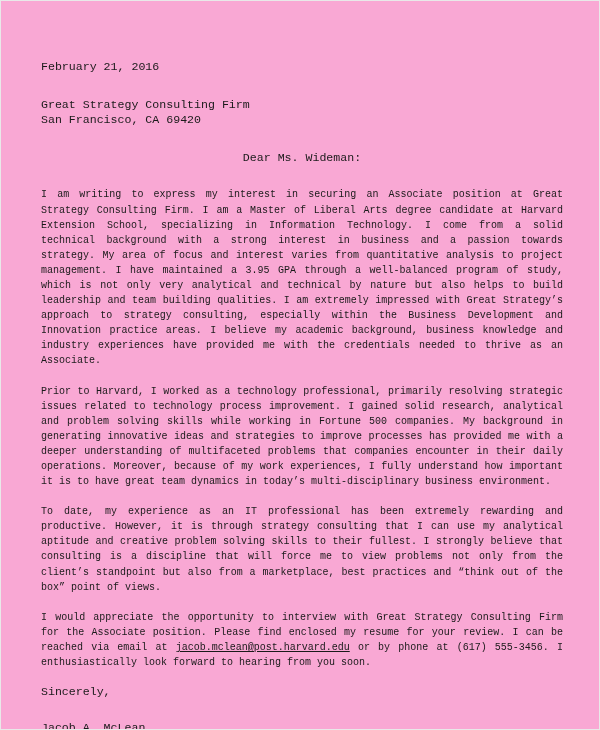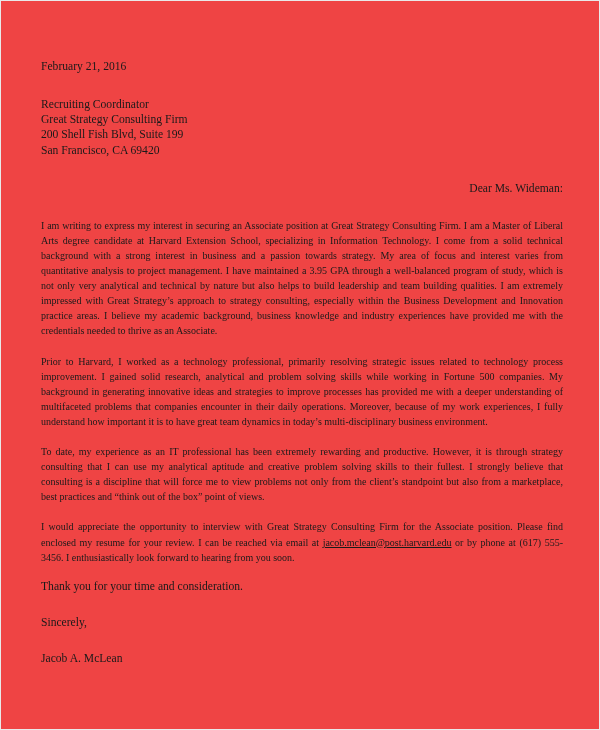--- a/index.html
+++ b/index.html
@@ -4,25 +4,25 @@
 <style>
   html, body {
     margin: 0;
     padding: 0;
     background: #ffffff;
   }
   .page {
     position: relative;
     width: 600px;
     height: 730px;
-    background: #ef4444;
+    background: #f9a8d4;
     border: 1px solid #e9e9e9;
     box-sizing: border-box;
     overflow: hidden;
-    font-family: Liberation Serif, serif;
+    font-family: Liberation Mono, monospace;
     color: #1a1a1a;
   }
   .letter {
     position: absolute;
     left: 40px;
     top: 58px;
     width: 522px;
   }
   .date-line {
     font-size: 11.6px;
@@ -37,21 +37,21 @@
     font-size: 11.6px;
     line-height: 15.2px;
     margin: 0;
     text-align: left;
     white-space: nowrap;
   }
   .salutation {
     font-size: 11.6px;
     line-height: 15px;
     margin: 0 0 22px 0;
-    text-align: right;
+    text-align: center;
   }
   .body-par {
     font-size: 10px;
     line-height: 15.1px;
     margin: 0 0 15px 0;
     text-align: justify;
     text-justify: inter-word;
     hyphens: none;
   }
   .body-par:last-of-type {
@@ -77,34 +77,31 @@
 </style>
 </head>
 <body>
 
 <div class="page">
   <div class="letter">
 
     <p class="date-line">February 21, 2016</p>
 
     <div class="address-block">
-      <p class="address-line">Recruiting Coordinator</p>
       <p class="address-line">Great Strategy Consulting Firm</p>
-      <p class="address-line">200 Shell Fish Blvd, Suite 199</p>
       <p class="address-line">San Francisco, CA 69420</p>
     </div>
 
     <p class="salutation">Dear Ms. Wideman:</p>
 
     <p class="body-par">I am writing to express my interest in securing an Associate position at Great Strategy Consulting Firm. I am a Master of Liberal Arts degree candidate at Harvard Extension School, specializing in Information Technology. I come from a solid technical background with a strong interest in business and a passion towards strategy. My area of focus and interest varies from quantitative analysis to project management. I have maintained a 3.95 GPA through a well-balanced program of study, which is not only very analytical and technical by nature but also helps to build leadership and team building qualities. I am extremely impressed with Great Strategy’s approach to strategy consulting, especially within the Business Development and Innovation practice areas. I believe my academic background, business knowledge and industry experiences have provided me with the credentials needed to thrive as an Associate.</p>
     <p class="body-par">Prior to Harvard, I worked as a technology professional, primarily resolving strategic issues related to technology process improvement. I gained solid research, analytical and problem solving skills while working in Fortune 500 companies. My background in generating innovative ideas and strategies to improve processes has provided me with a deeper understanding of multifaceted problems that companies encounter in their daily operations. Moreover, because of my work experiences, I fully understand how important it is to have great team dynamics in today’s multi-disciplinary business environment.</p>
     <p class="body-par">To date, my experience as an IT professional has been extremely rewarding and productive. However, it is through strategy consulting that I can use my analytical aptitude and creative problem solving skills to their fullest. I strongly believe that consulting is a discipline that will force me to view problems not only from the client’s standpoint but also from a marketplace, best practices and “think out of the box” point of views.</p>
 
     <p class="body-par"><span>I would appreciate the opportunity to interview with Great Strategy Consulting Firm for the Associate position. Please find enclosed my resume for your review. I can be reached via email at </span><a class="email-link" href="#">jacob.mclean@post.harvard.edu</a><span> or by phone at (617) 555-3456. I enthusiastically look forward to hearing from you soon.</span></p>
 
     <div class="closing-block">
-      <p class="closing-line">Thank you for your time and consideration.</p>
       <p class="closing-line">Sincerely,</p>
       <p class="closing-line last">Jacob A. McLean</p>
     </div>
 
   </div>
 </div>
 
 </body></html>

